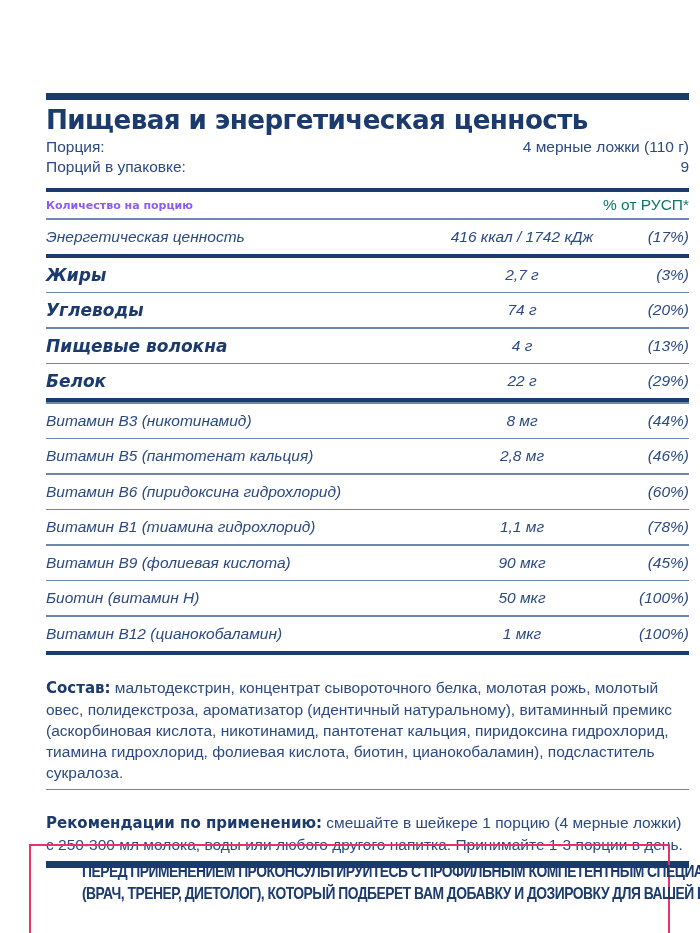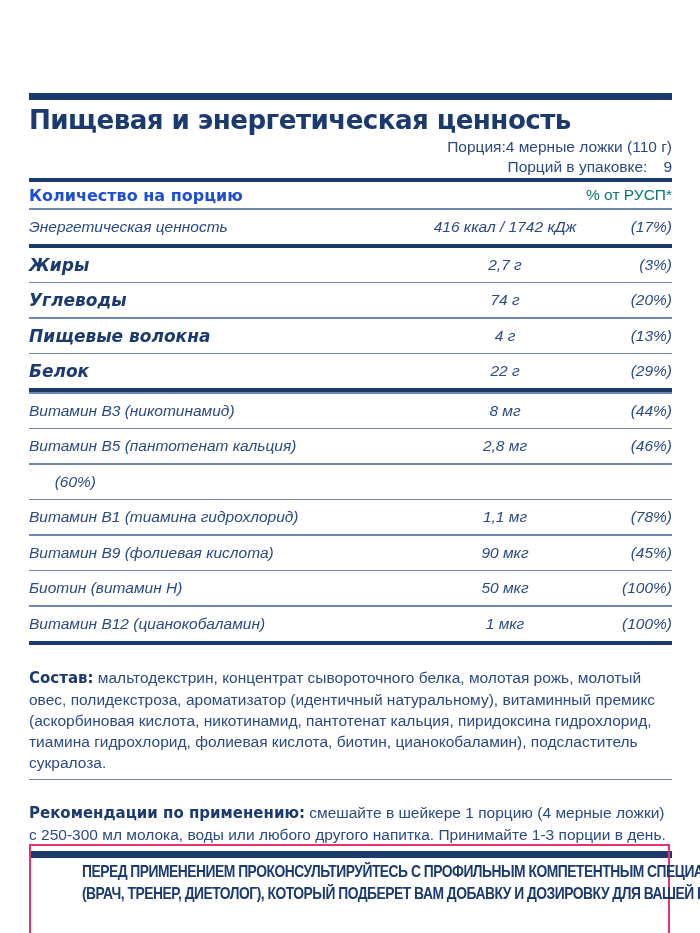--- a/index.html
+++ b/index.html
@@ -1,33 +1,33 @@
 <!DOCTYPE html>
 <html><head>
 <meta charset="utf-8">
 <style>
   html, body { margin: 0; padding: 0; background: #ffffff; }
   body { width: 700px; height: 933px; position: relative; overflow: hidden;
          font-family: "Liberation Sans", sans-serif; color: #1b3a6e; }
-  .panel { position: absolute; left: 29px; width: 643px; top: 93px; }
+  .panel { position: absolute; left: 46px; width: 643px; top: 93px; }
   .topbar { height: 7px; background: #1b3a6e; }
   .title { font-family: "DejaVu Sans", sans-serif; font-weight: 900; font-size: 27px;
            color: #1b3a6e; letter-spacing: -0.6px; margin-top: 3px; line-height: 34px;
            white-space: nowrap; transform: scaleX(0.97); transform-origin: left; }
-  .srow { display: flex; justify-content: flex-end; font-size: 15.5px;
+  .srow { display: flex; justify-content: space-between; font-size: 15.5px;
           line-height: 20px; color: #2b4a82; }
   .thick { height: 4px; background: #1b3a6e; }
   .thin { height: 1.5px; background: #6f86ad; }
   .row { display: flex; align-items: center; height: 34px; font-size: 15.5px; color: #2b4a82; font-style: italic; }
   .row .name { flex: 1; white-space: nowrap; }
   .row .amt { width: 200px; text-align: center; white-space: nowrap; }
   .row .pct { width: 52px; text-align: right; padding-left: 15px; white-space: nowrap; }
   .bold { font-family: "DejaVu Sans", sans-serif; font-weight: bold; color: #1b3a6e; font-size: 17px; }
   .hdr { display: flex; justify-content: space-between; align-items: center; height: 26px; }
-  .hdr .l { font-family: "DejaVu Sans", sans-serif; font-weight: bold; font-size: 16px; color: #1d4ed8; }
+  .hdr .l { font-family: "DejaVu Sans", sans-serif; font-weight: bold; font-size: 11px; color: #8b5cf6; }
   .hdr .r { font-size: 15.5px; color: #0f766e; }
   .para { font-size: 15.5px; line-height: 21px; color: #2b4a82; padding: 22px 0 6px 0; }
   .para .lead { font-family: "DejaVu Sans", sans-serif; font-weight: bold; color: #1b3a6e; font-size: 15px; }
   .warn { position: absolute; left: 29px; top: 844px; width: 641px; height: 91px;
           border: 2px solid #e8336a; box-sizing: border-box; top: 844px; height: 91px; }
   .warn { top: 844px; }
   .warn-text { position: absolute; left: 0; right: 0; top: 14px; text-align: center;
                font-family: "Liberation Sans", sans-serif; font-weight: bold; font-size: 16.5px;
                line-height: 22px; color: #1b3a6e; letter-spacing: -0.6px;
                transform: scaleX(0.84); transform-origin: center; white-space: nowrap; }
@@ -35,21 +35,21 @@
 </head>
 <body>
 
 <div class="panel">
   <div class="topbar"></div>
   <div class="title">Пищевая и энергетическая ценность</div>
   <div class="srow">
     <span>Порция:</span>
     <span>4 мерные ложки (110 г)</span>
   </div>
-  <div class="srow" style="margin-bottom:1px;gap:16px;">
+  <div class="srow" style="margin-bottom:11px;gap:16px;">
     <span>Порций в упаковке:</span>
     <span>9</span>
   </div>
   <div class="thick"></div>
   <div class="hdr">
     <span class="l">Количество на порцию</span>
     <span class="r">% от РУСП*</span>
   </div>
   <div class="thin"></div>
   <div class="row">
@@ -94,20 +94,21 @@
         <span class="pct">(44%)</span>
       </div>
       <div class="thin"></div>
       <div class="row">
         <span class="name">Витамин В5 (пантотенат кальция)</span>
         <span class="amt">2,8 мг</span>
         <span class="pct">(46%)</span>
       </div>
       <div class="thin"></div>
       <div class="row">
+        <span class="name">Витамин В6 (пиридоксина гидрохлорид)</span>
         <span class="pct">(60%)</span>
       </div>
       <div class="thin"></div>
       <div class="row">
         <span class="name">Витамин В1 (тиамина гидрохлорид)</span>
         <span class="amt">1,1 мг</span>
         <span class="pct">(78%)</span>
       </div>
       <div class="thin"></div>
       <div class="row">

